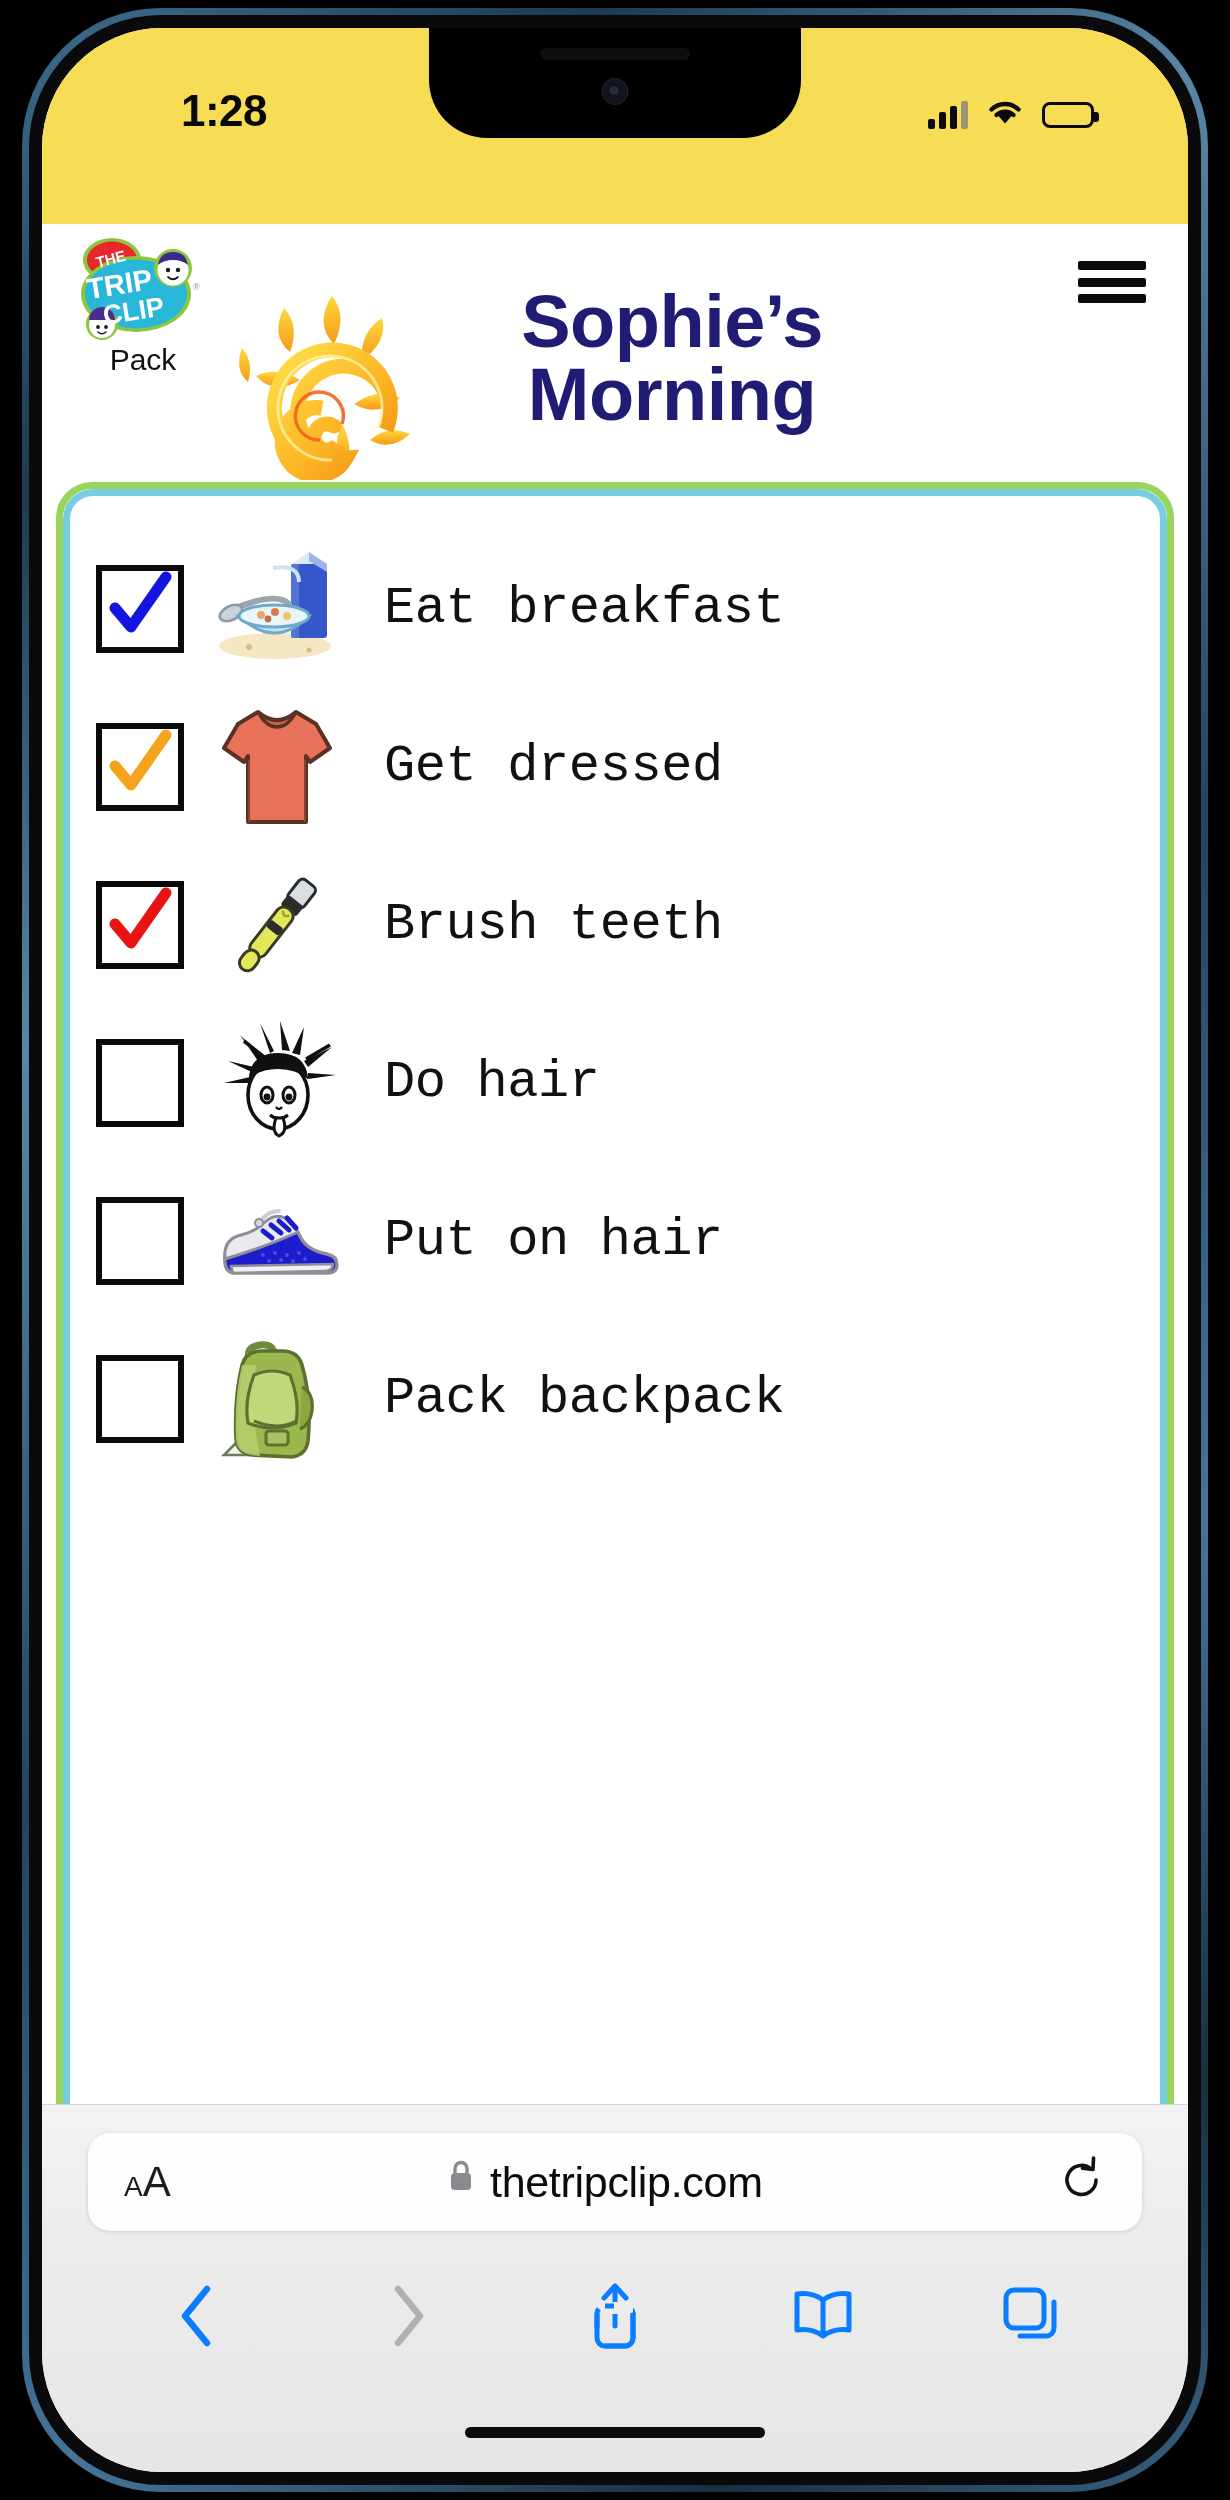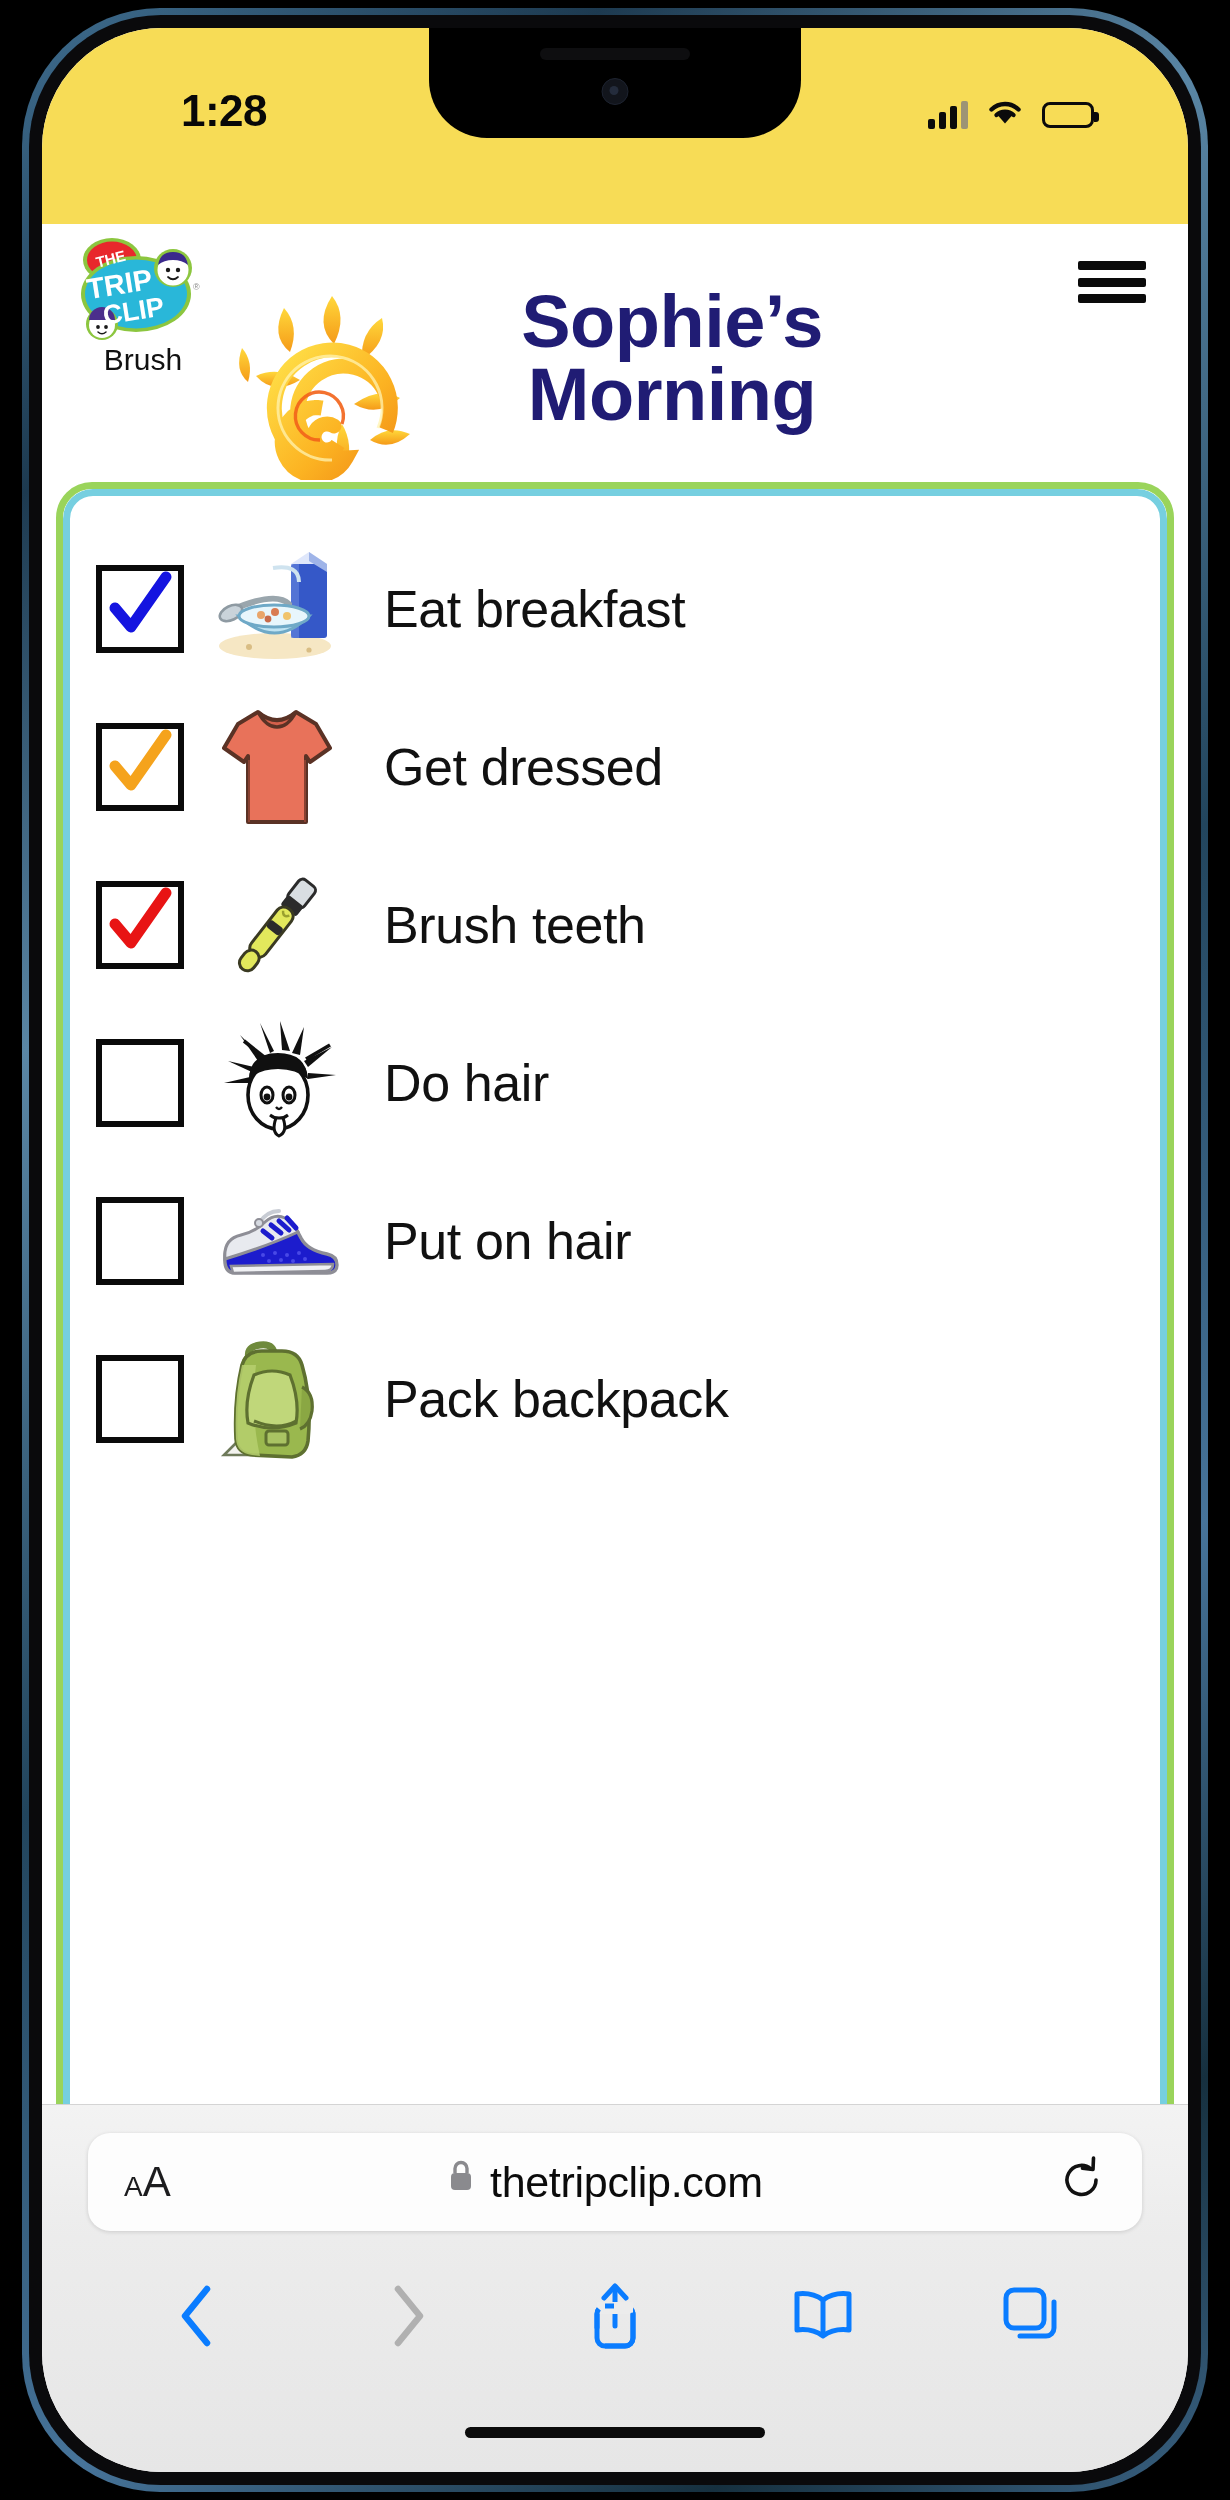--- a/index.html
+++ b/index.html
@@ -260,21 +260,21 @@
     height: 128px;
     margin-left: 29px;
     display: flex;
     align-items: center;
     justify-content: center;
   }
   .thumb svg { display:block; }
 
   .task-label {
     margin-left: 43px;
-    font-family: Liberation Sans, sans-serif;
+    font-family: Liberation Mono, monospace;
     font-size: 52px;
     color: #111;
     letter-spacing: -0.4px;
     line-height: 1;
   }
 
   
   .safari {
     position: absolute;
     left: 0;
@@ -409,21 +409,21 @@
               <path d="M89 33 q2-13 15-13 q13 0 15 13 q-6-5-15-5 q-9 0-15 5z" fill="#3b2a8c"></path>
               <circle cx="99" cy="38" r="2.2" fill="#1a1a1a"></circle>
               <circle cx="109" cy="38" r="2.2" fill="#1a1a1a"></circle>
               <path d="M99 45 q5 4.5 10 0" stroke="#1a1a1a" stroke-width="1.7" fill="none" stroke-linecap="round"></path>
               <text x="43" y="32" font-family="Liberation Sans, sans-serif" font-size="15" font-weight="bold" fill="#fff" text-anchor="middle" transform="rotate(-14 43 32)">THE</text>
               <text x="52" y="62" font-family="Liberation Sans, sans-serif" font-size="29" font-weight="bold" fill="#fff" text-anchor="middle" transform="rotate(-9 52 62)">TRIP</text>
               <text x="66" y="88" font-family="Liberation Sans, sans-serif" font-size="27" font-weight="bold" fill="#fff" text-anchor="middle" transform="rotate(-9 66 88)">CLIP</text>
               <text x="124" y="58" font-family="Liberation Sans, sans-serif" font-size="9" fill="#8d8d8d">®</text>
             </svg>
           </span>
-          <div class="logo-home">Brush</div>
+          <div class="logo-home">Pack</div>
         </div>
 
         <div class="hamburger">
           <i></i>
             <i></i>
             <i></i>
         </div>
 
         <div class="sun">
           <svg viewBox="0 0 224 190" width="224" height="190">

